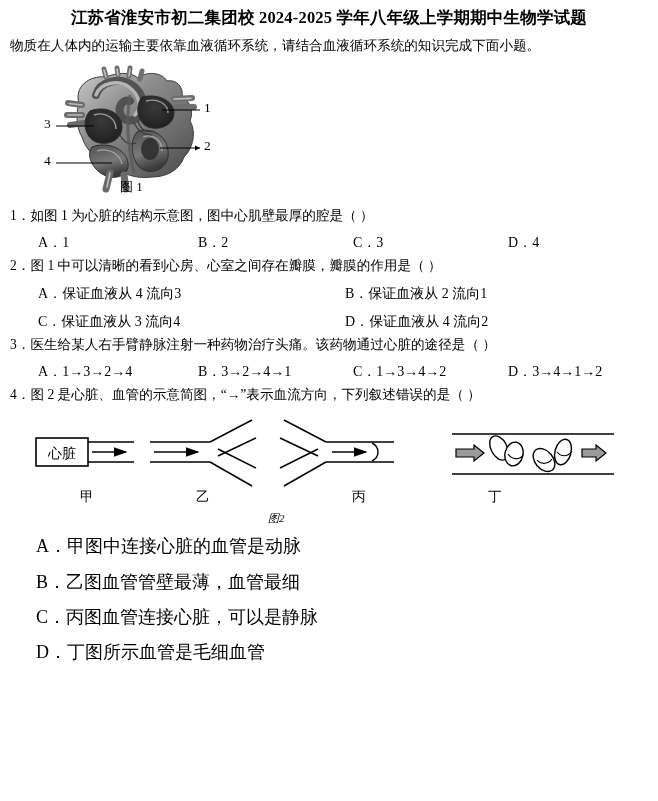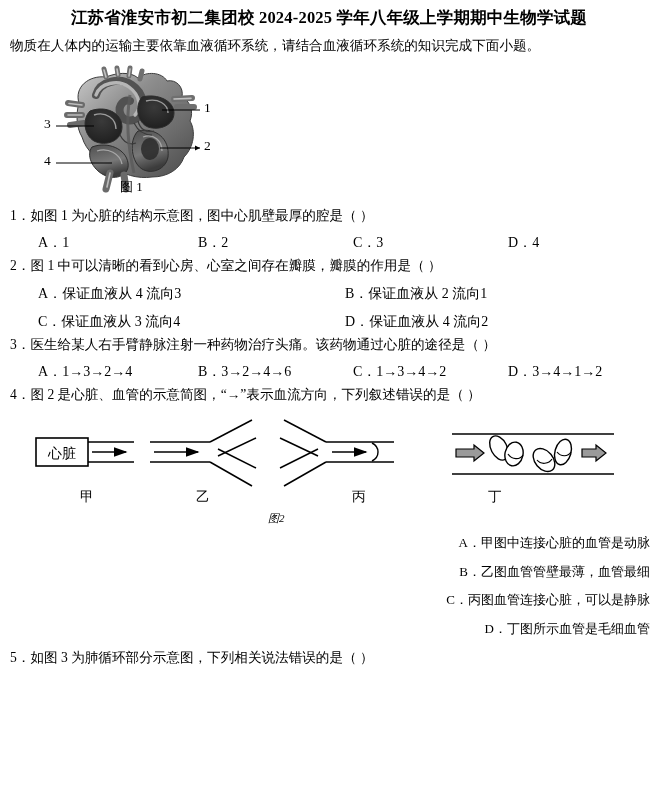--- a/index.html
+++ b/index.html
@@ -70,25 +70,24 @@
   .col-b { left: 188px; }
   .col-c { left: 343px; }
   .col-d { left: 498px; }
   .opts-2col .col-b2 { left: 335px; }
 
   .opt-stack {
     margin-top: 8px;
     margin-left: 28px;
   }
   .opt-stack .row {
-    font-size: 13px;
+    font-size: 18px;
     line-height: 1.35;
     margin-bottom: 11px;
     white-space: nowrap;
-    text-align: right;
   }
 
   
   .fig1-wrap {
     position: relative;
     width: 220px;
     height: 138px;
     margin: 10px 0 0 26px;
   }
   .fig1-svg { display: block; }
@@ -252,21 +251,21 @@
     </div>
   </div>
 
   <div class="question q-line">
     <div>3．医生给某人右手臂静脉注射一种药物治疗头痛。该药物通过心脏的途径是（      ）</div>
     <div class="opts">
       <div class="opt col-a">
         <span class="lbl">A．</span><span>1→3→2→4</span>
       </div>
       <div class="opt col-b">
-        <span class="lbl">B．</span><span>3→2→4→6</span>
+        <span class="lbl">B．</span><span>3→2→4→1</span>
       </div>
       <div class="opt col-c">
         <span class="lbl">C．</span><span>1→3→4→2</span>
       </div>
       <div class="opt col-d">
         <span class="lbl">D．</span><span>3→4→1→2</span>
       </div>
     </div>
   </div>
 
@@ -354,17 +353,14 @@
       <span class="lbl">B．</span><span>乙图血管管壁最薄，血管最细</span>
     </div>
     <div class="row">
       <span class="lbl">C．</span><span>丙图血管连接心脏，可以是静脉</span>
     </div>
     <div class="row">
       <span class="lbl">D．</span><span>丁图所示血管是毛细血管</span>
     </div>
   </div>
 
-  <div class="question" style="margin-top:2px;">
-    <div>5．如图 3 为肺循环部分示意图，下列相关说法错误的是（      ）</div>
-  </div>
 
 </div>
 
 </body></html>

